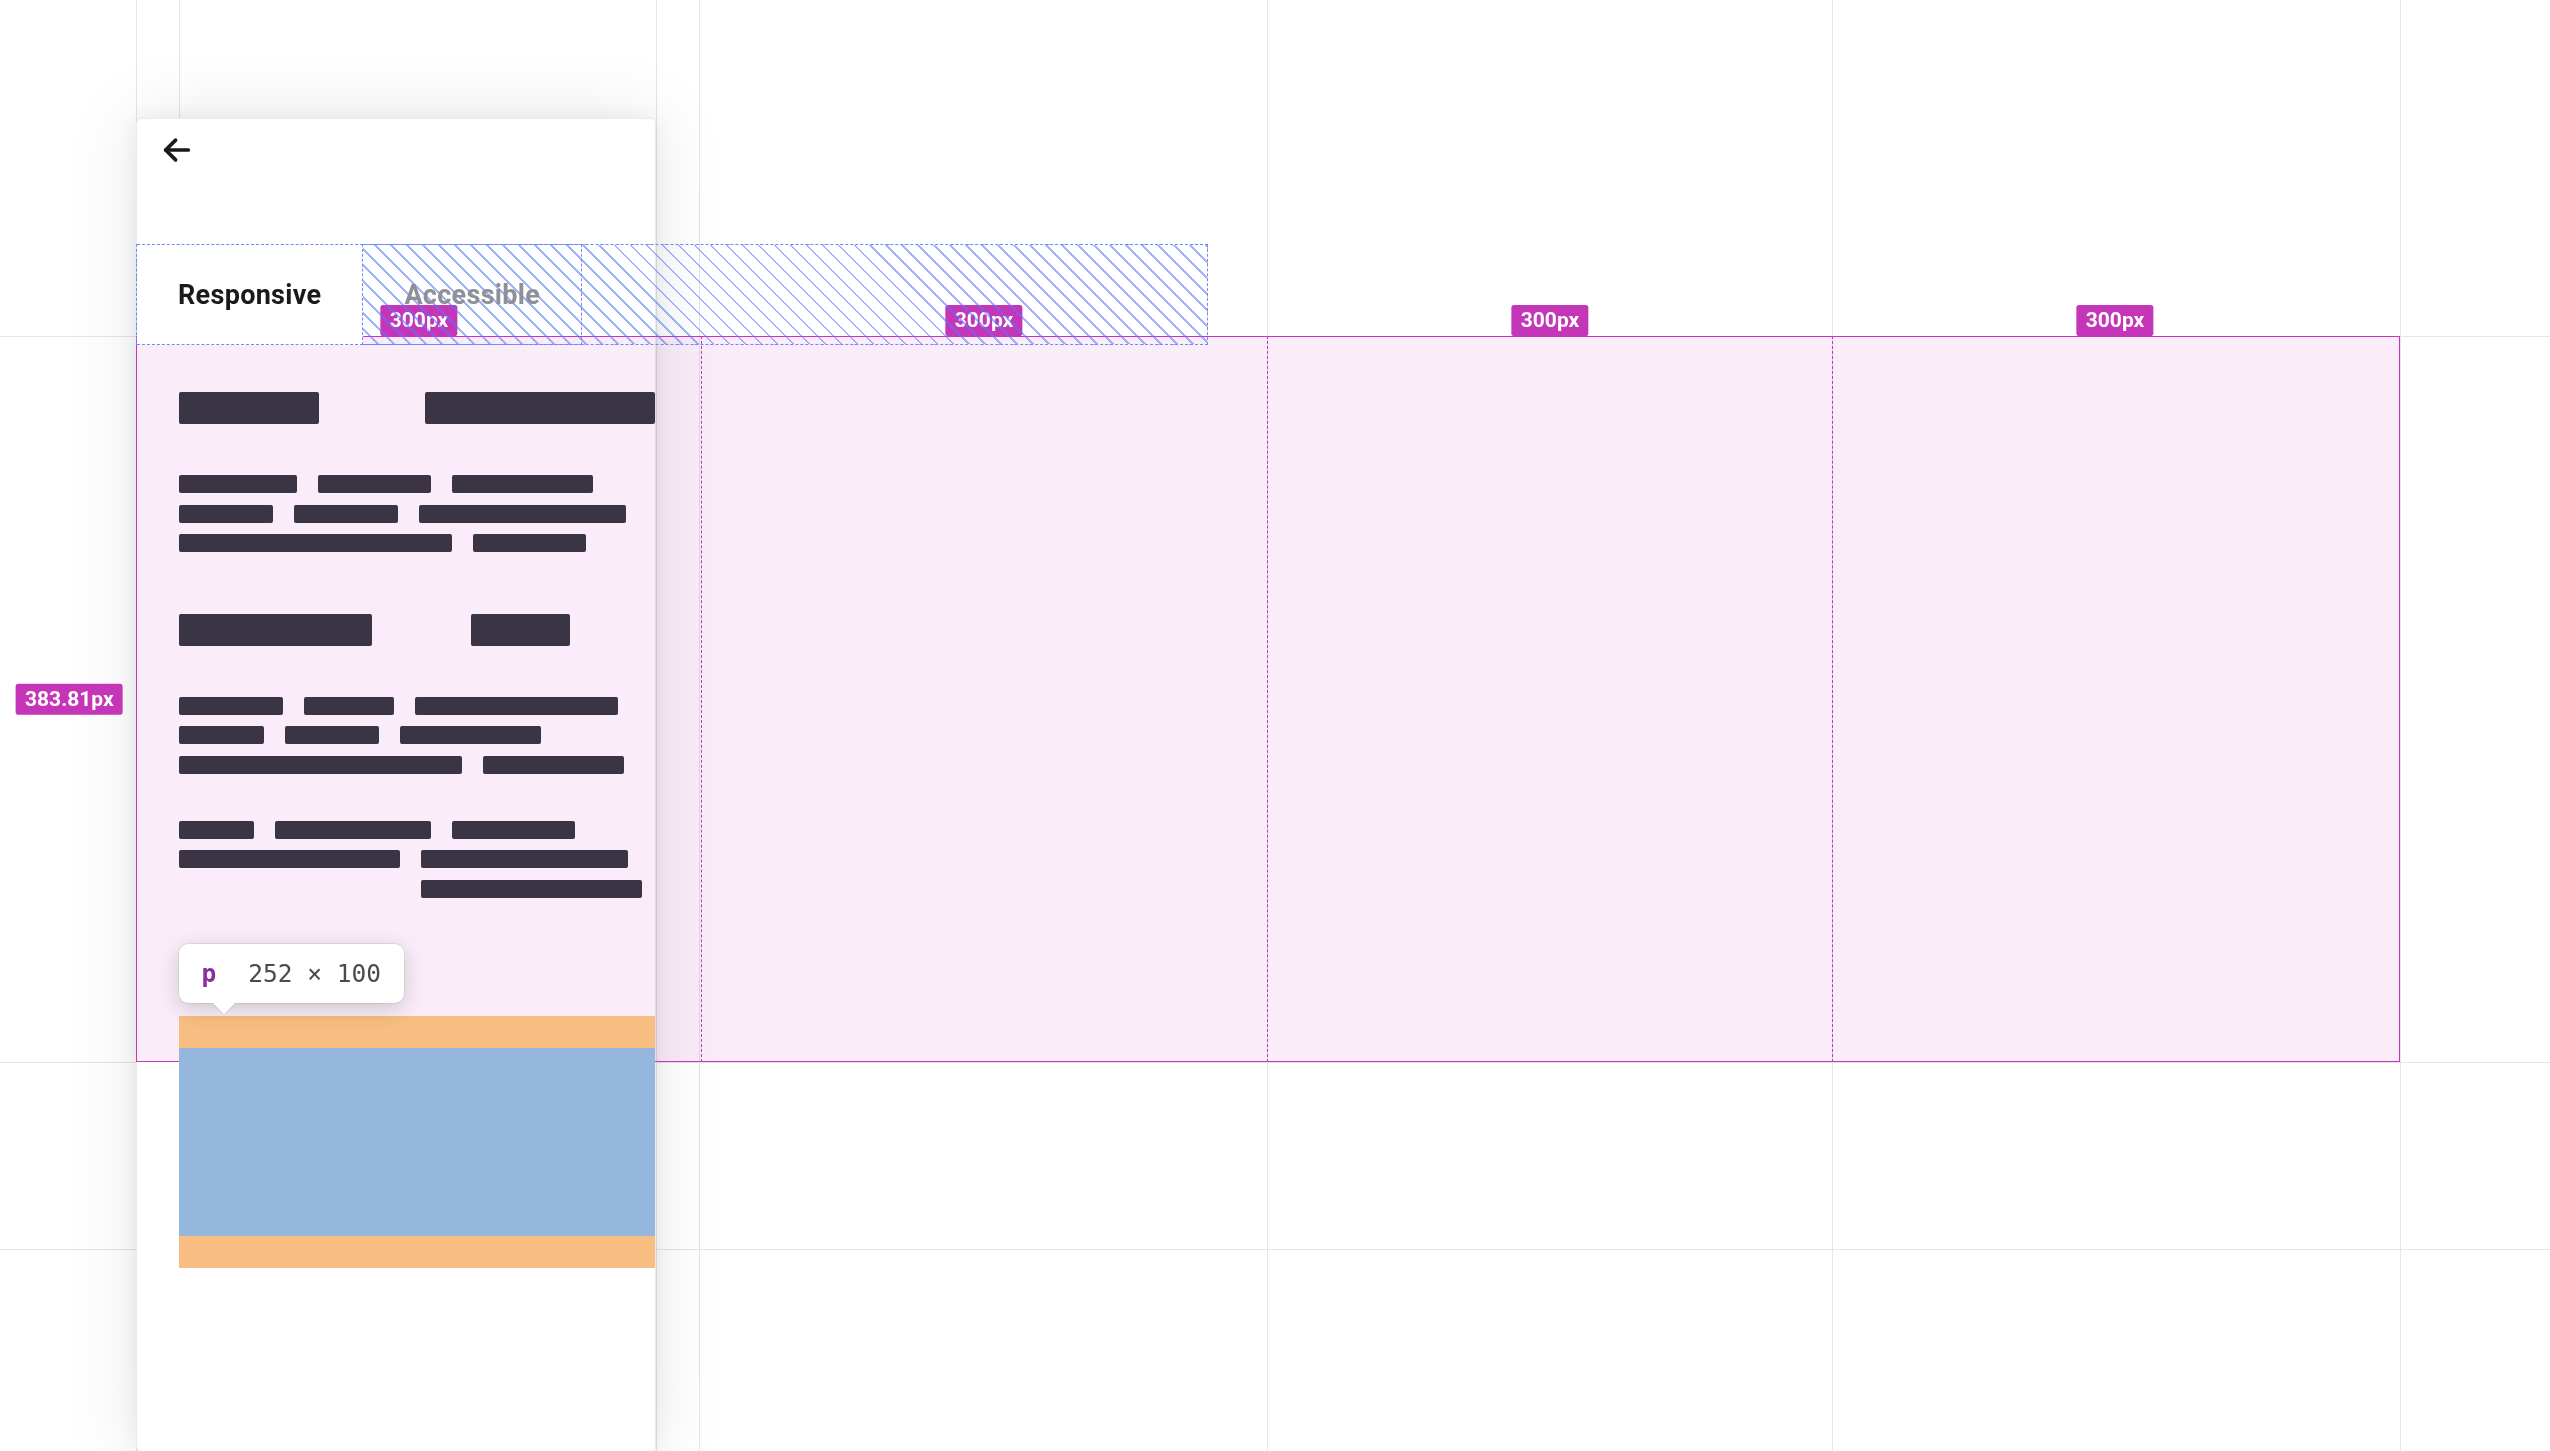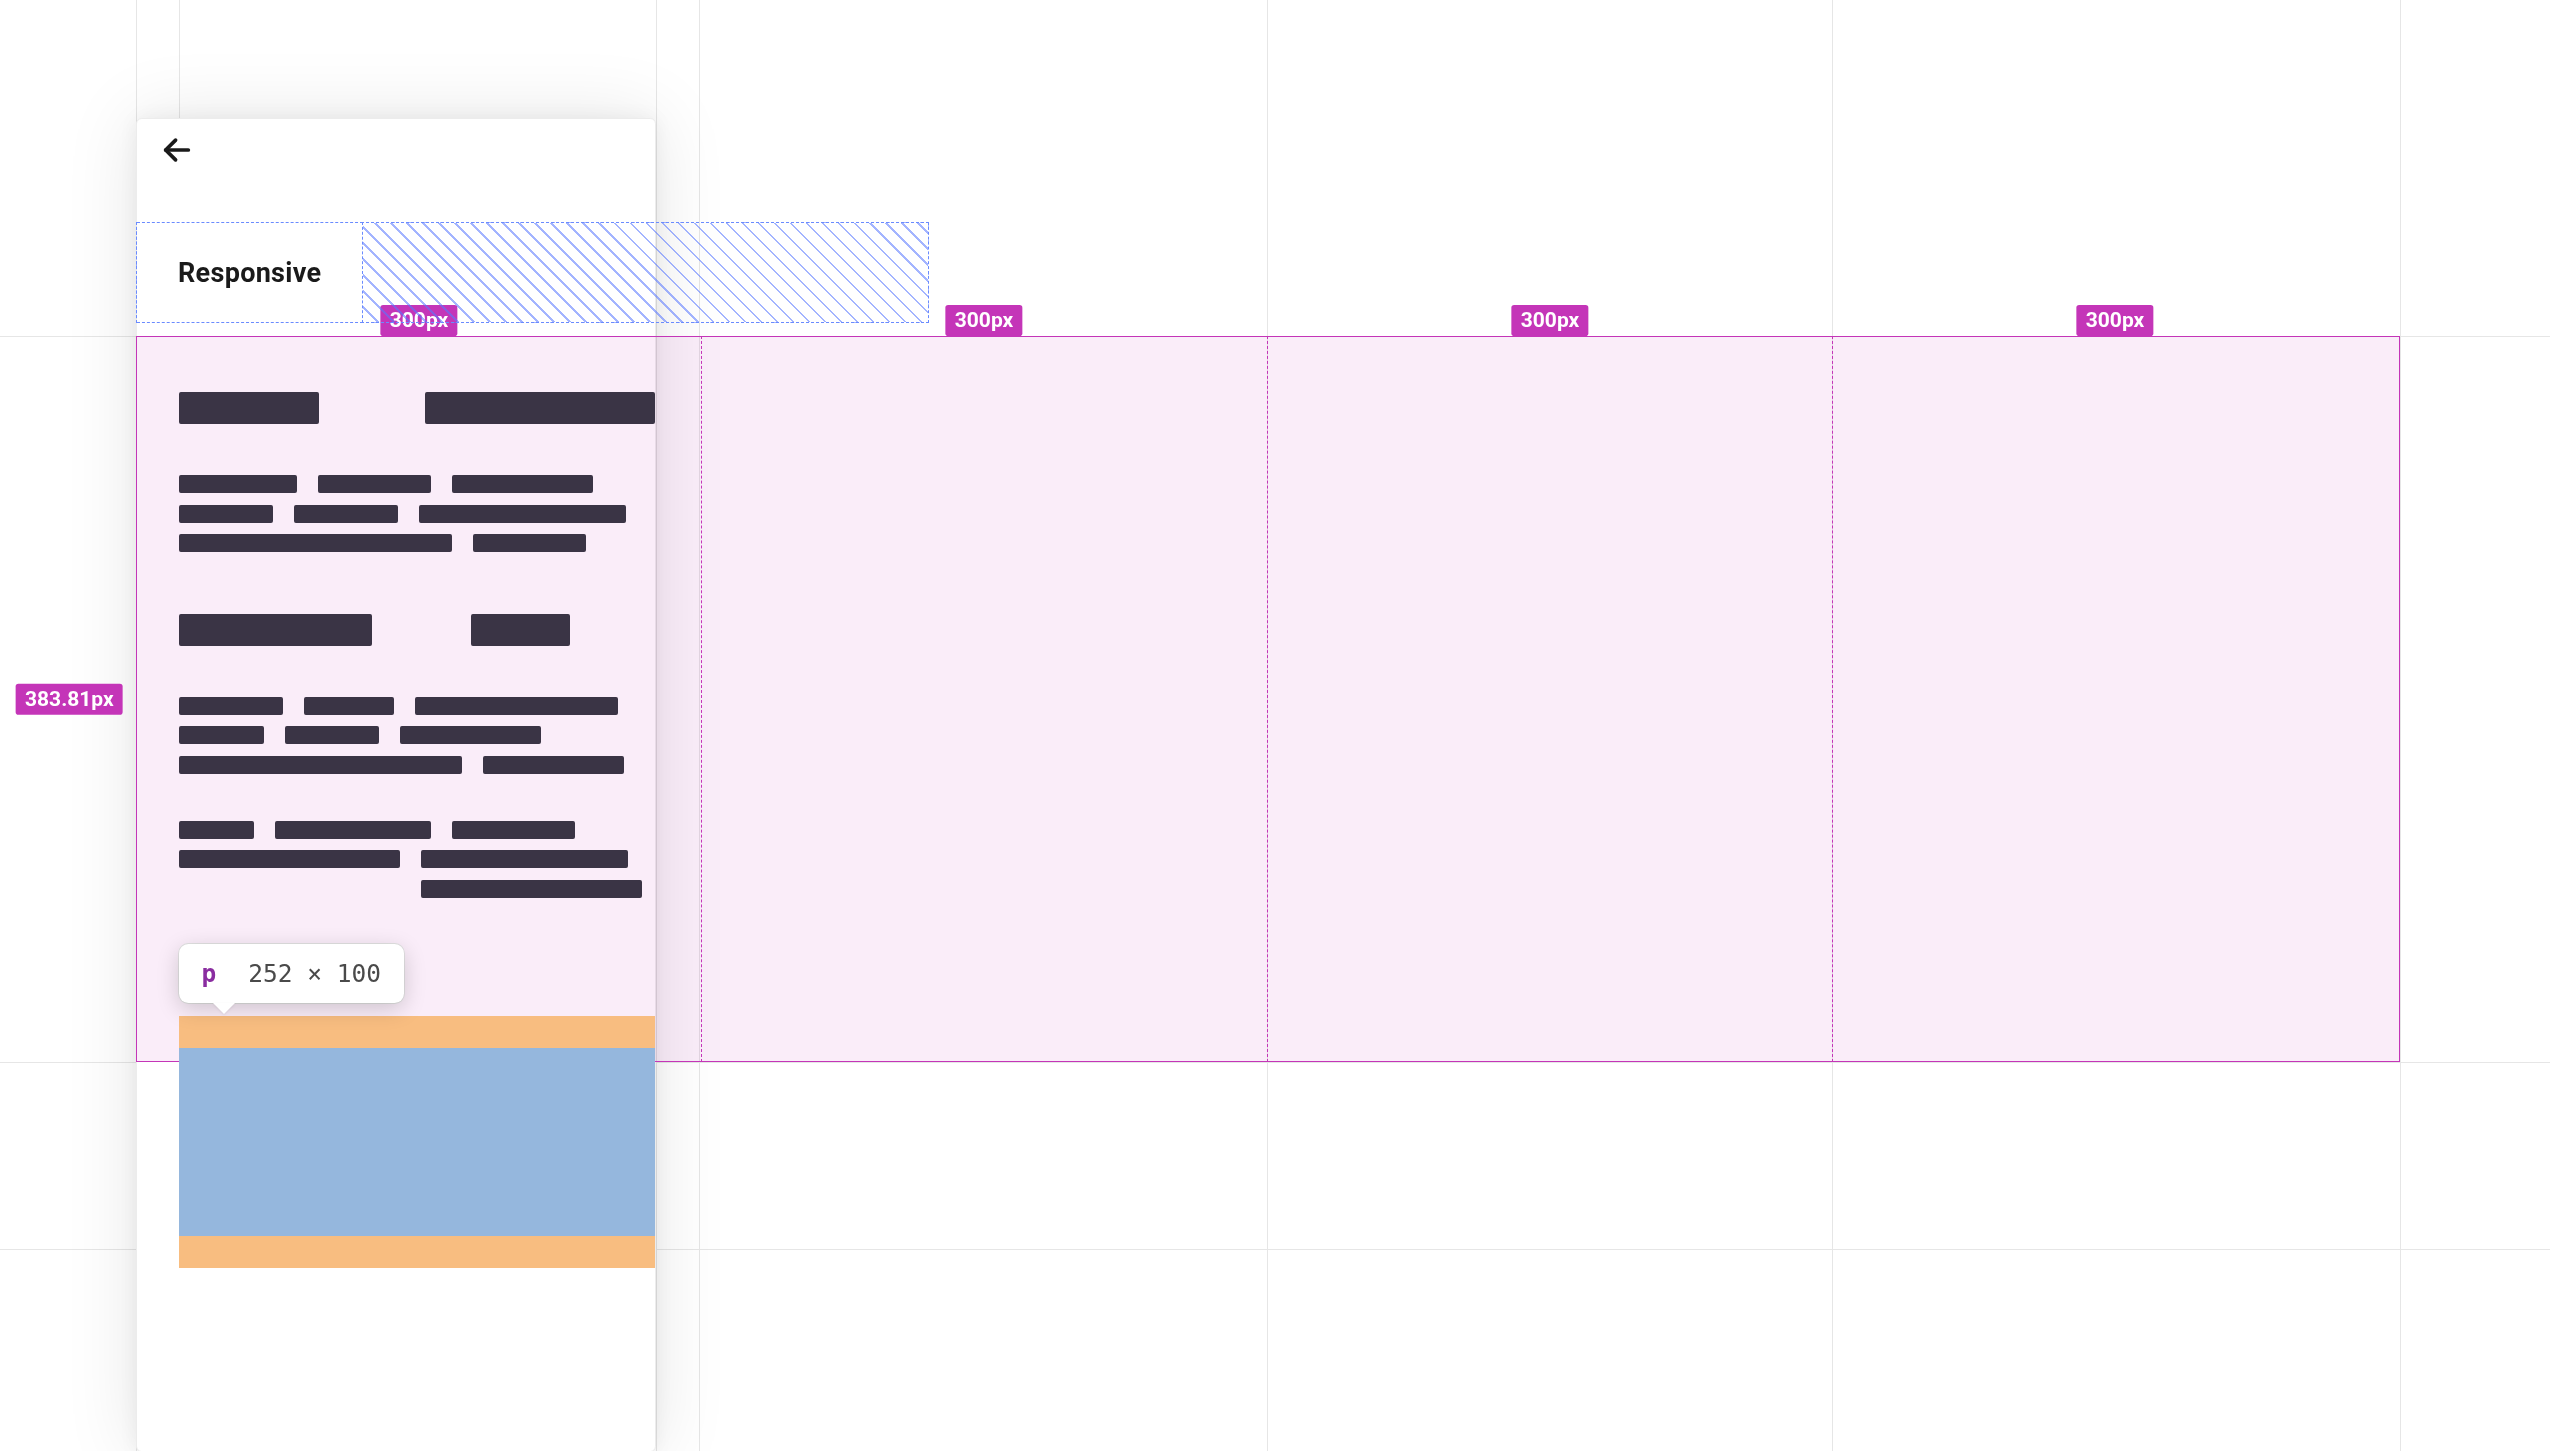--- a/index.html
+++ b/index.html
@@ -38,23 +38,23 @@
     display: flex;
     align-items: center;
     padding: 0 22.6px;
   }
   .back-arrow svg { display:block; }
 
   
   .tabs-wrapper {
     position: absolute;
     left: 136px;
-    top: 222px;      
+    top: 244px;      
     height: 101px;
-    width: 793px;   
+    width: 1072px;   
     z-index: 4;
     pointer-events: none;
   }
   .tabs {
     position: absolute;
     left: 0; top: 0;
     display: flex;
     height: 101px;
     border-left: 0.9px dashed #6a8bff;
     pointer-events: auto;
@@ -245,20 +245,21 @@
   <div class="col-line" style="left:1696px"></div>
   <span class="col-label" style="left:1979px">300px</span>
 
   <span class="row-label">383.81px</span>
 </div>
 
 <div class="tabs-wrapper">
   <div class="diag-area"></div>
   <div class="tabs">
     <div class="tab active">Responsive</div>
+    <div class="tab">Accessible</div>
 
   </div>
 </div>
 
 <div class="skeleton-col">
   <div class="sk-section">
     <div class="sk-row">
         <div class="sk h" style="width:146px"></div>
         <div style="width:66px"></div>
         <div class="sk h" style="width:240px"></div>

